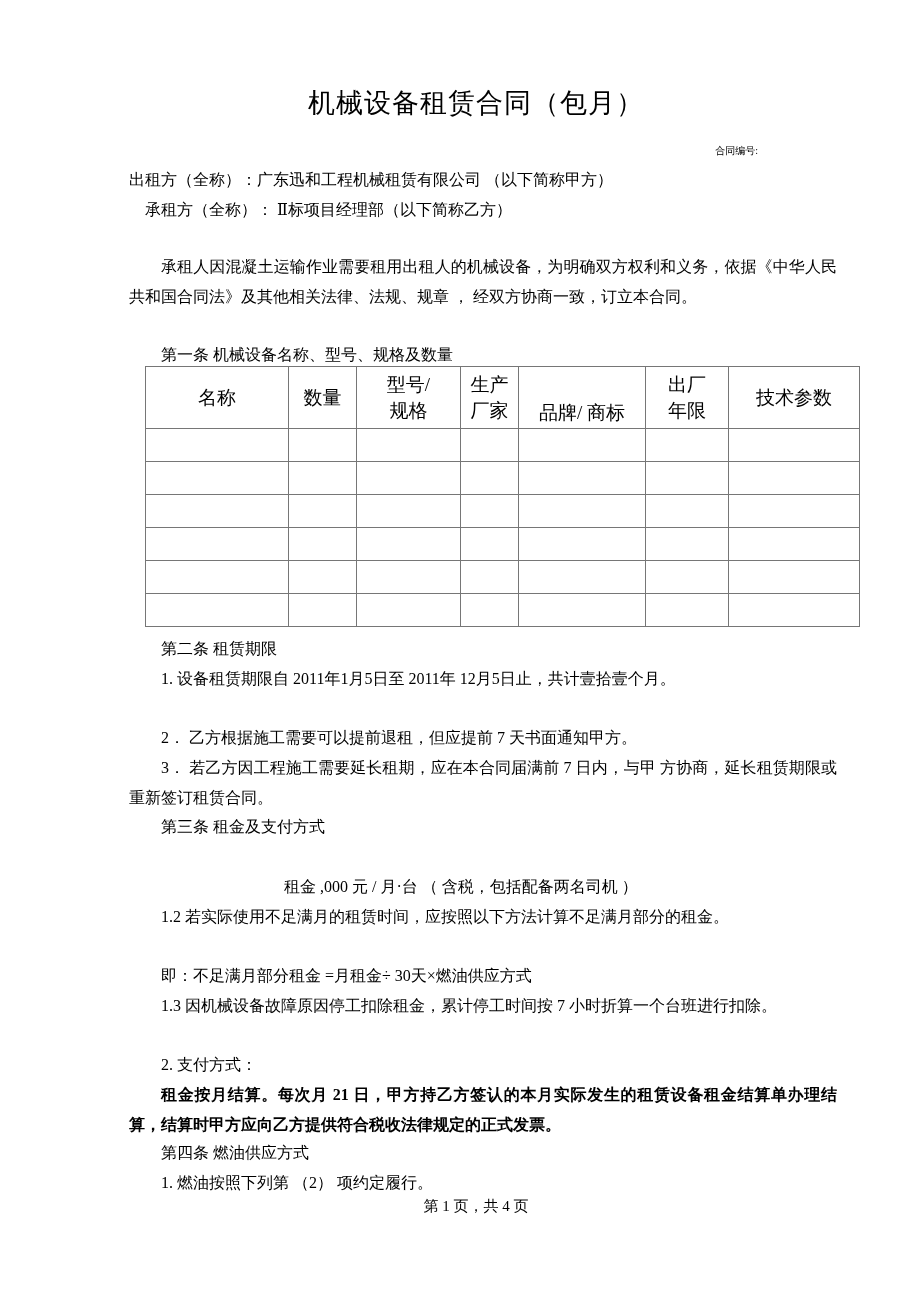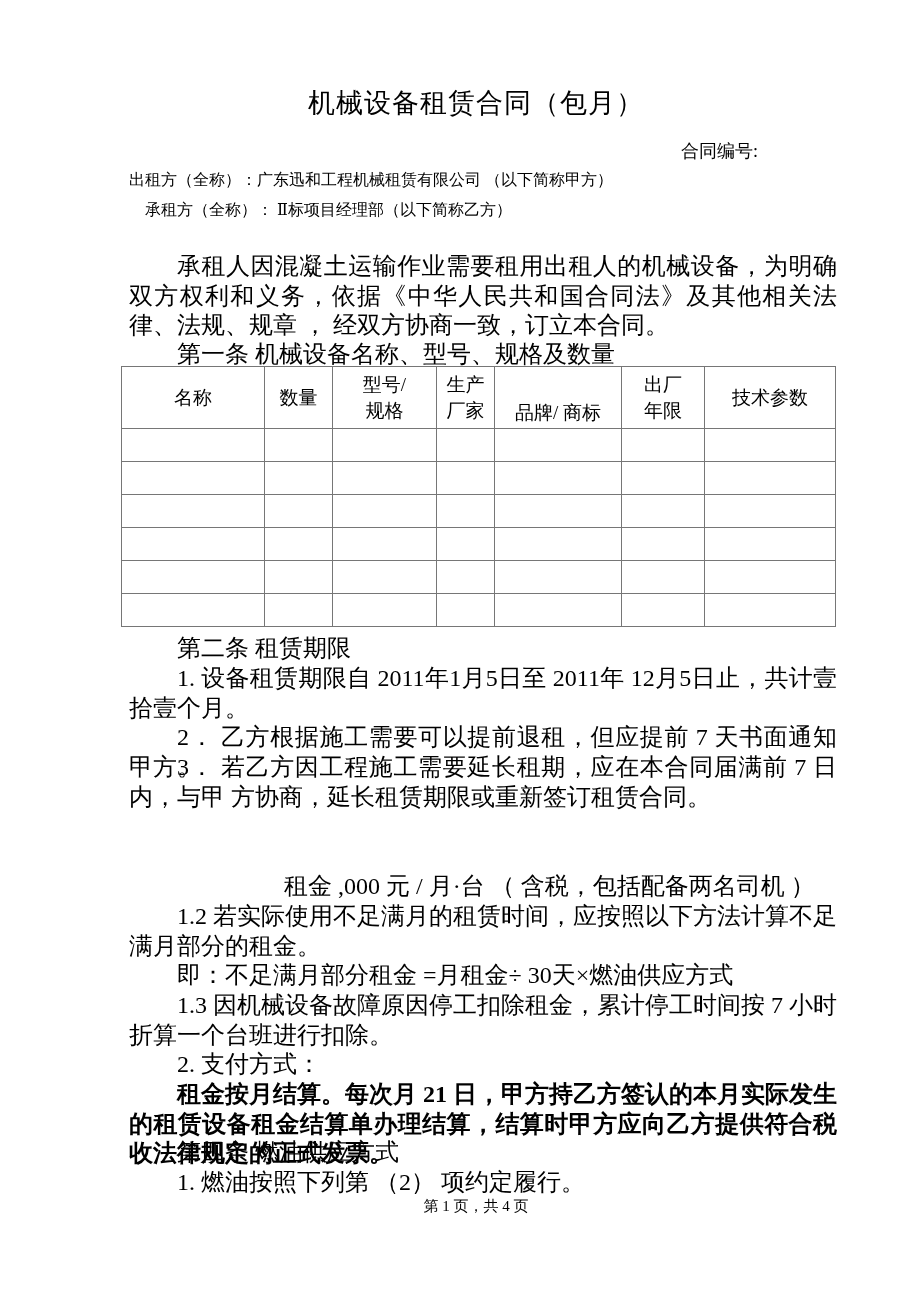--- a/index.html
+++ b/index.html
@@ -36,62 +36,63 @@
     white-space: nowrap;
   }
 
   
   .contract-no {
     position: absolute;
     left: 0;
     top: 142px;
     width: 742px;
     text-align: right;
-    font-size: 18px;
+    font-size: 10px;
     line-height: 18px;
     white-space: nowrap;
   }
 
   
   .party-line {
     position: absolute;
     left: 113px;
     font-size: 16px;
     line-height: 28px;
     white-space: nowrap;
   }
   .party-line.lessor  { top: 166px; }
   .party-line.lessee  { top: 196px; margin-left: 16px; }
 
   
   .body-block {
     position: absolute;
     left: 113px;
     width: 708px;
-    font-size: 24px;
+    font-size: 16px;
     line-height: 29.5px;
     text-align: justify;
     text-justify: inter-ideograph;
   }
   .p-intro   { top: 252px; }
   .p-clause1 { top: 340px; }
 
   .indent2 { text-indent: 2em; }
 
   
   .equip-table-wrap {
     position: absolute;
     left: 105px;
     top: 366px;
     width: 714px;
   }
   table.equip {
     border-collapse: collapse;
     width: 714px;
     table-layout: fixed;
+    margin-left: 24px;
   }
   table.equip th,
   table.equip td {
     border: 1px solid #767676;
     font-weight: normal;
     font-size: 19px;
     line-height: 25px;
     text-align: center;
     padding: 0;
   }
@@ -253,20 +254,21 @@
   </div>
 
   <div class="body-block s-clause2 indent2 nowrap">第二条 租赁期限</div>
 
   <div class="body-block s-term1 indent2">1. 设备租赁期限自 2011年1月5日至 2011年 12月5日止，共计壹拾壹个月。</div>
 
   <div class="body-block s-term2 indent2">2． 乙方根据施工需要可以提前退租，但应提前 7 天书面通知甲方。</div>
 
   <div class="body-block s-term3 indent2">3． 若乙方因工程施工需要延长租期，应在本合同届满前 7 日内，与甲 方协商，延长租赁期限或重新签订租赁合同。</div>
 
+  <div class="body-block s-clause3 indent2 nowrap">第三条 租金及支付方式</div>
 
 
   <div class="body-block s-rentline nowrap">租金 ,000 元 / 月·台 （ 含税，包括配备两名司机 ）</div>
 
   <div class="body-block s-rent12 indent2">1.2 若实际使用不足满月的租赁时间，应按照以下方法计算不足满月部分的租金。</div>
 
   <div class="body-block s-formula indent2 nowrap">即：不足满月部分租金 =月租金÷ 30天×燃油供应方式</div>
 
   <div class="body-block s-rent13 indent2">1.3 因机械设备故障原因停工扣除租金，累计停工时间按 7 小时折算一个台班进行扣除。</div>
 

